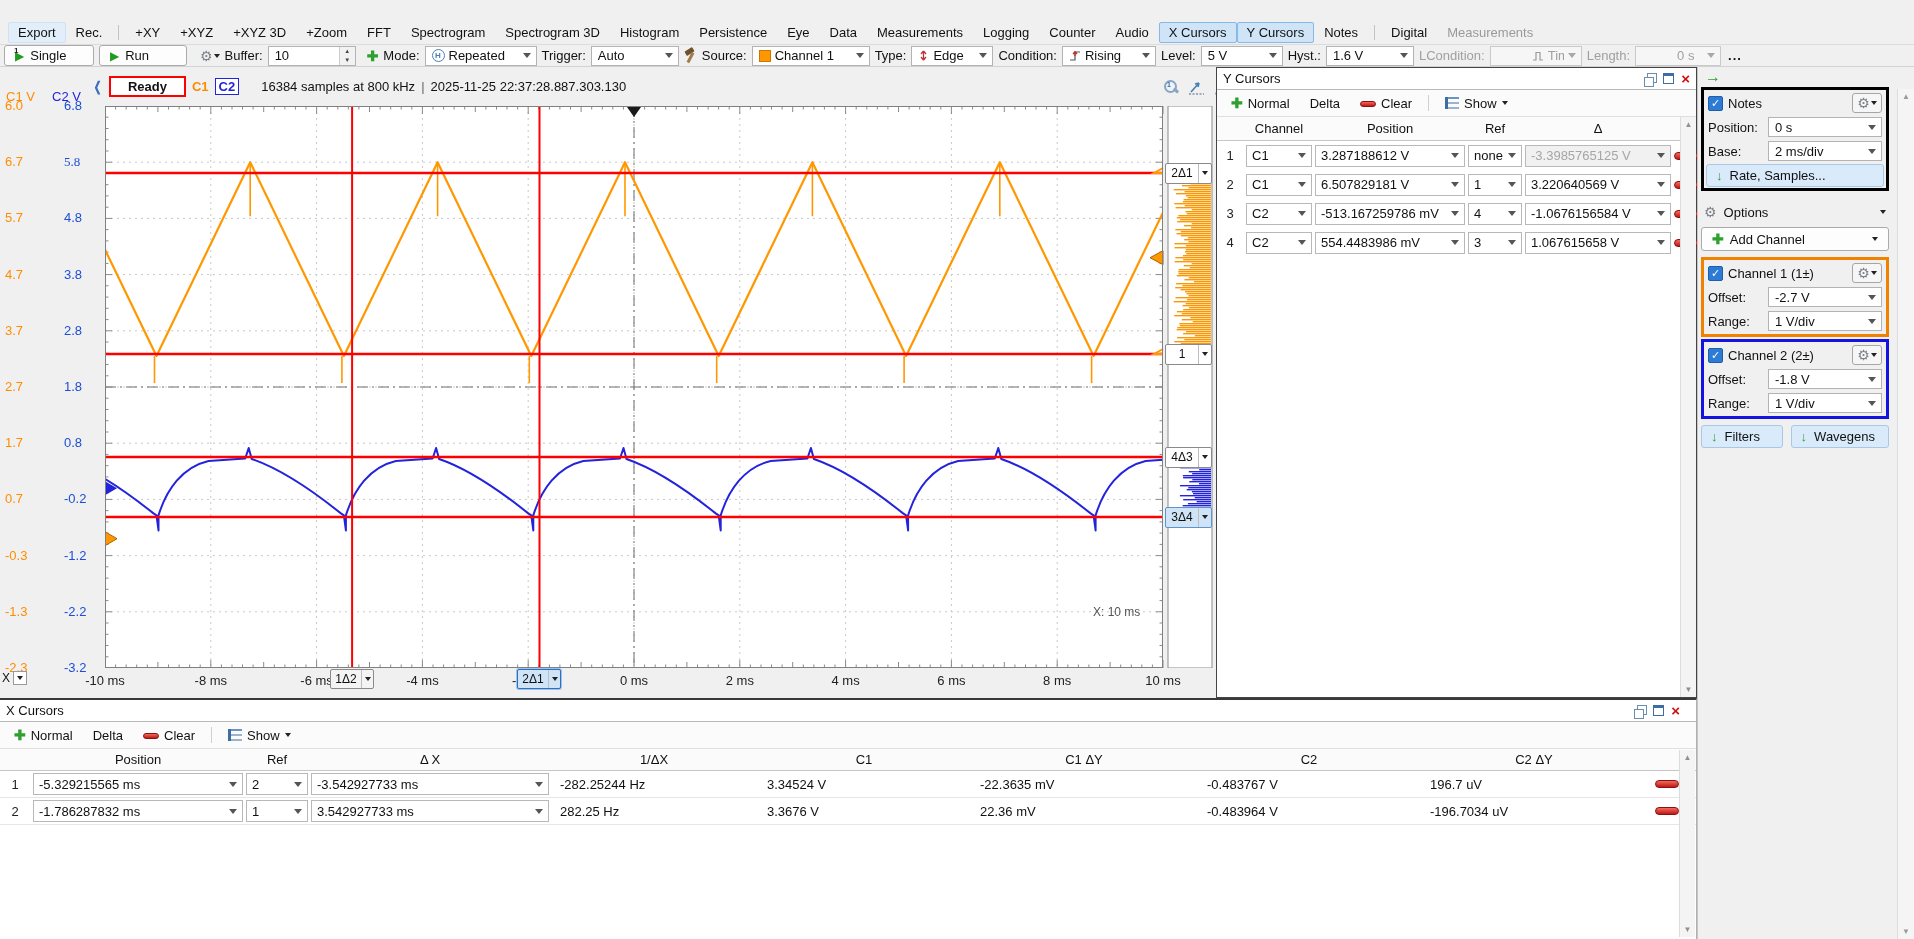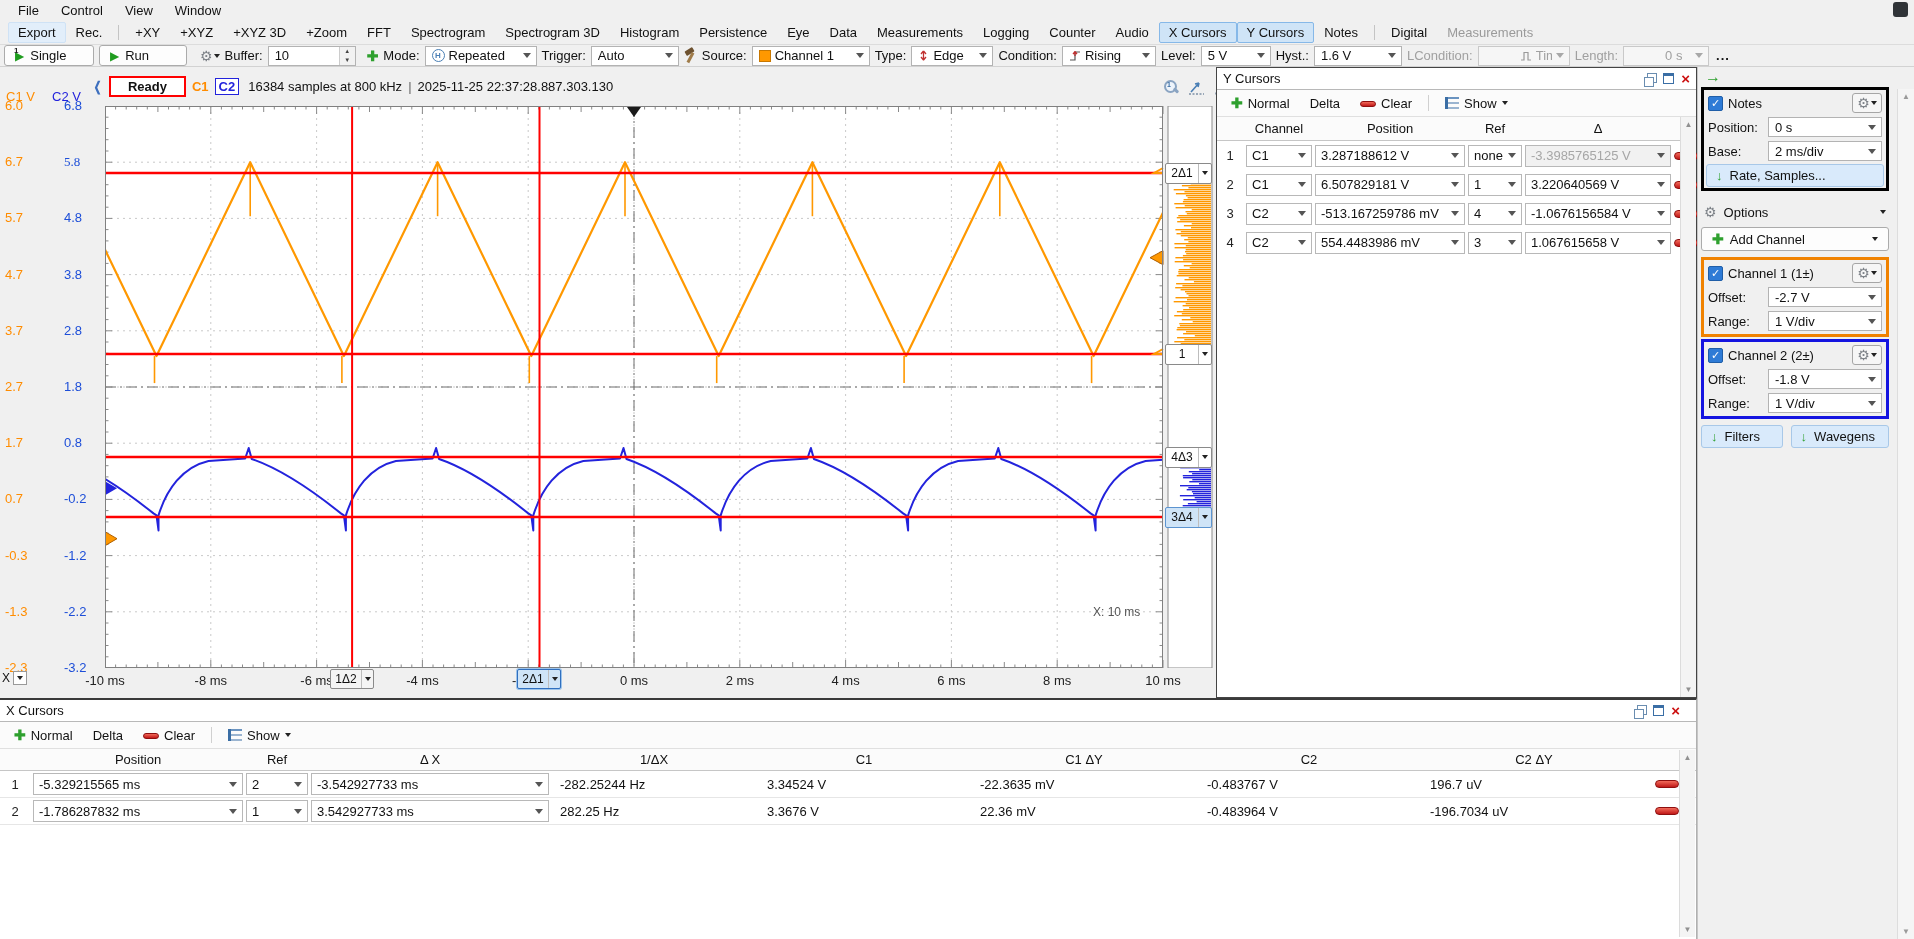--- a/index.html
+++ b/index.html
@@ -51,21 +51,21 @@
 .src-swatch { width:12px; height:12px; background:#ff9800; border:1px solid #c87700; flex:none; }
 .tb-more { margin-left:2px; font-weight:bold; letter-spacing:1px; }
 
 
 .scope-pane { position:absolute; left:0; top:67px; width:1452px; height:631px; background:#f0f0f0; }
 .status-row { position:absolute; left:0; top:0; width:100%; height:39px; display:flex; align-items:center; padding-left:92px; gap:6px; }
 .back-chevron { color:#3d6fbe; font-size:13px; transform:scaleX(.7); font-weight:bold; }
 .ready-box { border:2px solid #ff0000; background:#fff; font-weight:bold; padding:1px 17px; }
 .chip-c1 { color:#ff8c00; font-weight:bold; }
 .chip-c2 { color:#2323dc; font-weight:bold; border:1px solid #2323dc; padding:0 3px; background:#fff; }
-.samples-info { margin-left:3px; white-space:nowrap; }
+.samples-info { margin-left:16px; white-space:nowrap; }
 .plot-tools { margin-left:auto; display:flex; align-items:center; gap:9px; padding-right:5px; }
 .mag { position:relative; width:16px; height:16px; }
 .mag::before { content:""; position:absolute; left:1px; top:1px; width:9px; height:9px; border:2px solid #8aa4c2; border-radius:50%; background:#eef4fb; }
 .mag::after { content:""; position:absolute; left:10px; top:10px; width:6px; height:3px; background:#8aa4c2; transform:rotate(45deg); border-radius:1px; }
 .mag .g { position:absolute; left:3.5px; top:2px; font-size:7px; color:#3a6ea5; font-weight:bold; }
 .fit-ico { display:block; }
 .ch1234 { width:24px; height:20px; background:#cfe4f7; border:1px solid #5c94d0; border-radius:3px;
   font-size:7px; line-height:8px; color:#1a56a0; text-align:center; padding-top:2px; white-space:pre; }
 .tool-box { display:flex; align-items:center; height:21px; border:1px solid #a6a6a6; background:#f6f6f6; border-radius:2px; padding:0 2px; }
 .ysel { display:flex; align-items:center; width:48px; height:21px; border:1px solid #9a9a9a; background:#fff; }
@@ -156,27 +156,20 @@
 .xcursors { position:absolute; left:0; top:698px; width:1697px; height:241px; background:#fff; border-top:2px solid #3a3a3a; border-right:1px solid #b0b0b0; }
 .xhead, .xrow { display:grid; grid-template-columns:30px 210px 62px 238px 204px 210px 224px 220px 224px 36px; column-gap:3px; align-items:center; }
 .xhead { height:22px; }
 .xrow { height:27px; border-bottom:1px solid #e6e6e6; }
 </style>
 </head>
 <body>
 
 <div class="app">
 
-  <div class="menubar">
-    <span class="menu-item">File</span>
-    <span class="menu-item">Control</span>
-    <span class="menu-item">View</span>
-    <span class="menu-item">Window</span>
-    <span class="tray-icon"></span>
-  </div>
 
   <div class="tabsbar" id="tabs-list">
       <span class="tab hover">Export</span>
       <span class="tab">Rec.</span>
       <span class="tab-sep"></span>
       <span class="tab">+XY</span>
       <span class="tab">+XYZ</span>
       <span class="tab">+XYZ 3D</span>
       <span class="tab">+Zoom</span>
       <span class="tab">FFT</span>
@@ -249,21 +242,21 @@
     <span class="lbl">Condition:</span>
     <span class="dd" style="width:94px">
       <svg class="fit-ico" width="12" height="13">
           <path d="M1,11 H6 V3 H11" stroke="#555" fill="none" stroke-width="1.2"></path>
           <path d="M6,7 V2.5 M6,2.5 l-2,2.6 M6,2.5 l2,2.6" stroke="#c03030" fill="none" stroke-width="1.3"></path>
         </svg>
       <span class="val">Rising</span>
         <span class="caret"></span>
     </span>
     <span class="lbl">Level:</span>
-    <span class="dd" style="width:70px">
+    <span class="dd" style="width:82px">
       <span class="val">5 V</span>
         <span class="caret"></span>
     </span>
     <span class="lbl">Hyst.:</span>
     <span class="dd" style="width:88px">
       <span class="val">1.6 V</span>
         <span class="caret"></span>
     </span>
     <span class="lbl disabled">LCondition:</span>
     <span class="dd disabled" style="width:92px">

